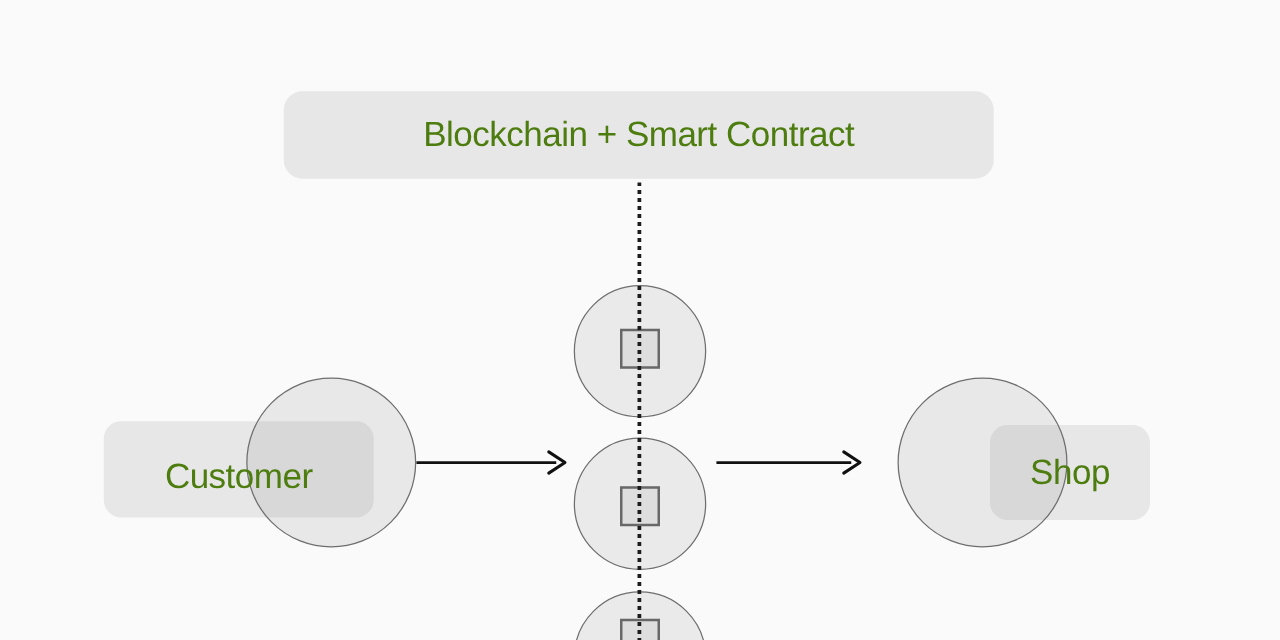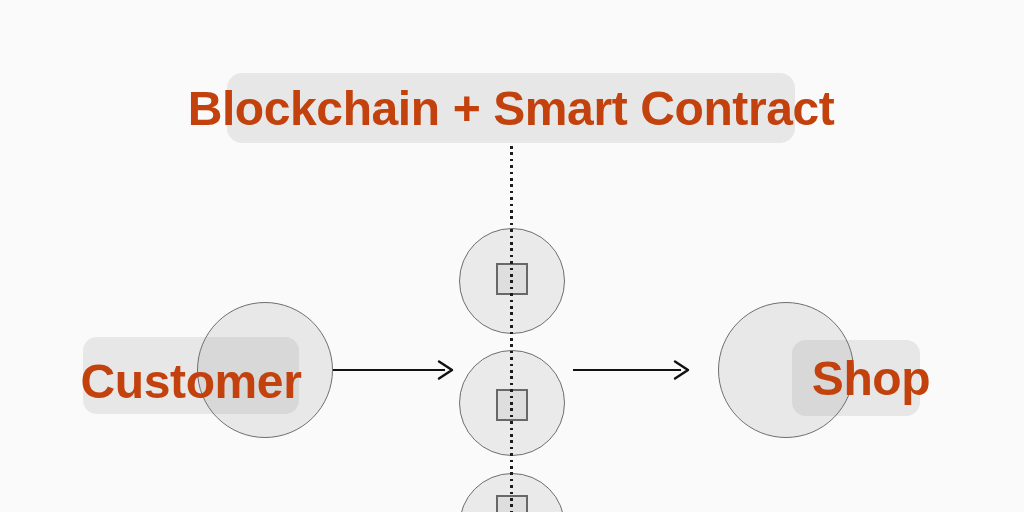--- a/index.html
+++ b/index.html
@@ -15,32 +15,32 @@
 
   
   .pill {
     background: #e7e7e7;
     border-radius: 15px;
   }
   .pill-text {
     display: flex;
     align-items: center;
     justify-content: center;
-    font-size: 48px;
-    font-weight: 700;
-    color: #c2410c;
+    font-size: 28px;
+    font-weight: 400;
+    color: #4d7c0f;
     letter-spacing: -0.4px;
     white-space: nowrap;
   }
   #top-pill   { left: 227px; top: 73px;  width: 568px; height: 70px; }
   #top-pill-text   { left: 227px; top: 73px;  width: 568px; height: 70px; }
   #customer-pill   { left: 83px;  top: 337px; width: 216px; height: 77px; border-radius: 14px; }
   #customer-text   { left: 83px;  top: 337px; width: 216px; height: 88px; }
   #shop-pill       { left: 792px; top: 340px; width: 128px; height: 76px; border-radius: 14px; }
-  #shop-text       { left: 792px; top: 340px; width: 128px; height: 76px; margin-left: 15px; }
+  #shop-text       { left: 792px; top: 340px; width: 128px; height: 76px; }
 
   
   .actor-circle {
     width: 136px; height: 136px;
     border-radius: 50%;
     background: rgba(110,110,110,0.12);
     border: 1.4px solid #6e6e6e;
     box-sizing: border-box;
   }
   #customer-circle { left: 197px; top: 302px; }

